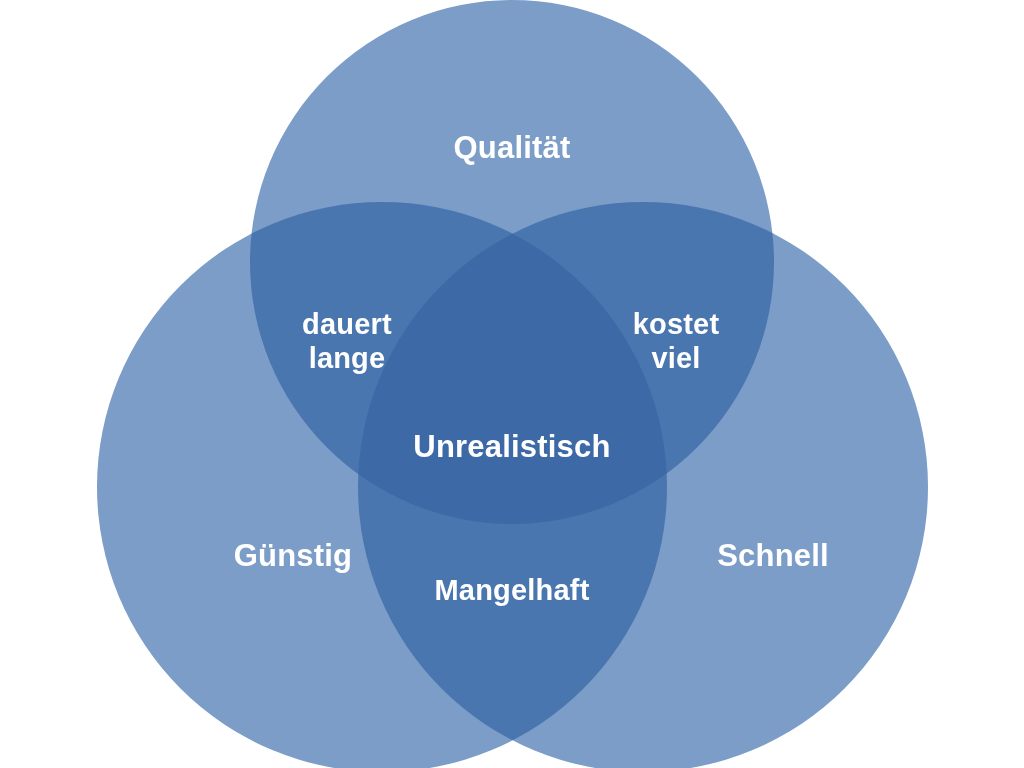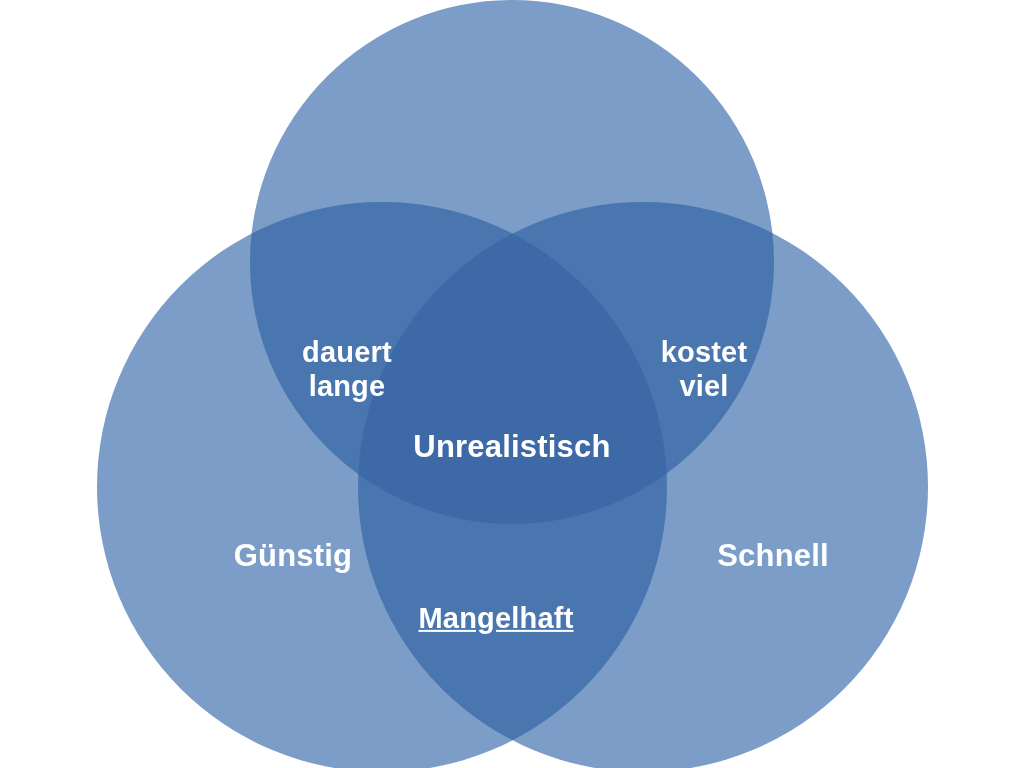--- a/index.html
+++ b/index.html
@@ -38,21 +38,20 @@
     letter-spacing: 0.2px;
     -webkit-font-smoothing: antialiased;
     transform: translate(-50%, -50%);
     pointer-events: auto;
   }
   .label-set {
     font-size: 31px;
   }
   .label-pair {
     font-size: 29px;
-    margin-top: 28px;
   }
   .label-center {
     font-size: 31px;
   }
 </style>
 </head>
 <body>
 
 <div id="venn-stage" style="background: rgb(255, 255, 255);">
 
@@ -83,28 +82,29 @@
       <circle id="ov-lr" cx="643" cy="487" r="285" fill="#4a76b0"></circle>
     </g>
 
     <g clip-path="url(#clip-top)">
       <g clip-path="url(#clip-left)">
         <circle id="ov-ctr" cx="643" cy="487" r="285" fill="#3d6aa6"></circle>
       </g>
     </g>
   </svg>
 
+  <div class="venn-label label-set" id="lbl-set-0" style="left: 512px; top: 148px; color: rgb(255, 255, 255);">Qualität</div>
 
   <div class="venn-label label-set" id="lbl-set-1" style="left: 254px; top: 556px; color: rgb(255, 255, 255); margin-left: 39px;">Günstig</div>
 
   <div class="venn-label label-set" id="lbl-set-2" style="left: 773px; top: 556px; color: rgb(255, 255, 255); text-align: center;">Schnell</div>
 
   <div class="venn-label label-pair" id="lbl-int-0" style="left: 347px; top: 341px; color: rgb(255, 255, 255);">dauert
 lange</div>
 
-  <div class="venn-label label-pair" id="lbl-int-1" style="left: 704px; top: 341px; color: rgb(255, 255, 255);">kostet
+  <div class="venn-label label-pair" id="lbl-int-1" style="left: 676px; top: 341px; color: rgb(255, 255, 255);">kostet
 viel</div>
 
-  <div class="venn-label label-pair" id="lbl-int-2" style="left: 496px; top: 590px; color: rgb(255, 255, 255); text-decoration: underline;">Mangelhaft</div>
+  <div class="venn-label label-pair" id="lbl-int-2" style="left: 512px; top: 590px; color: rgb(255, 255, 255);">Mangelhaft</div>
 
   <div class="venn-label label-center" id="lbl-int-3" style="left: 512px; top: 447px; color: rgb(255, 255, 255);">Unrealistisch</div>
 
 </div>
 
 </body></html>

